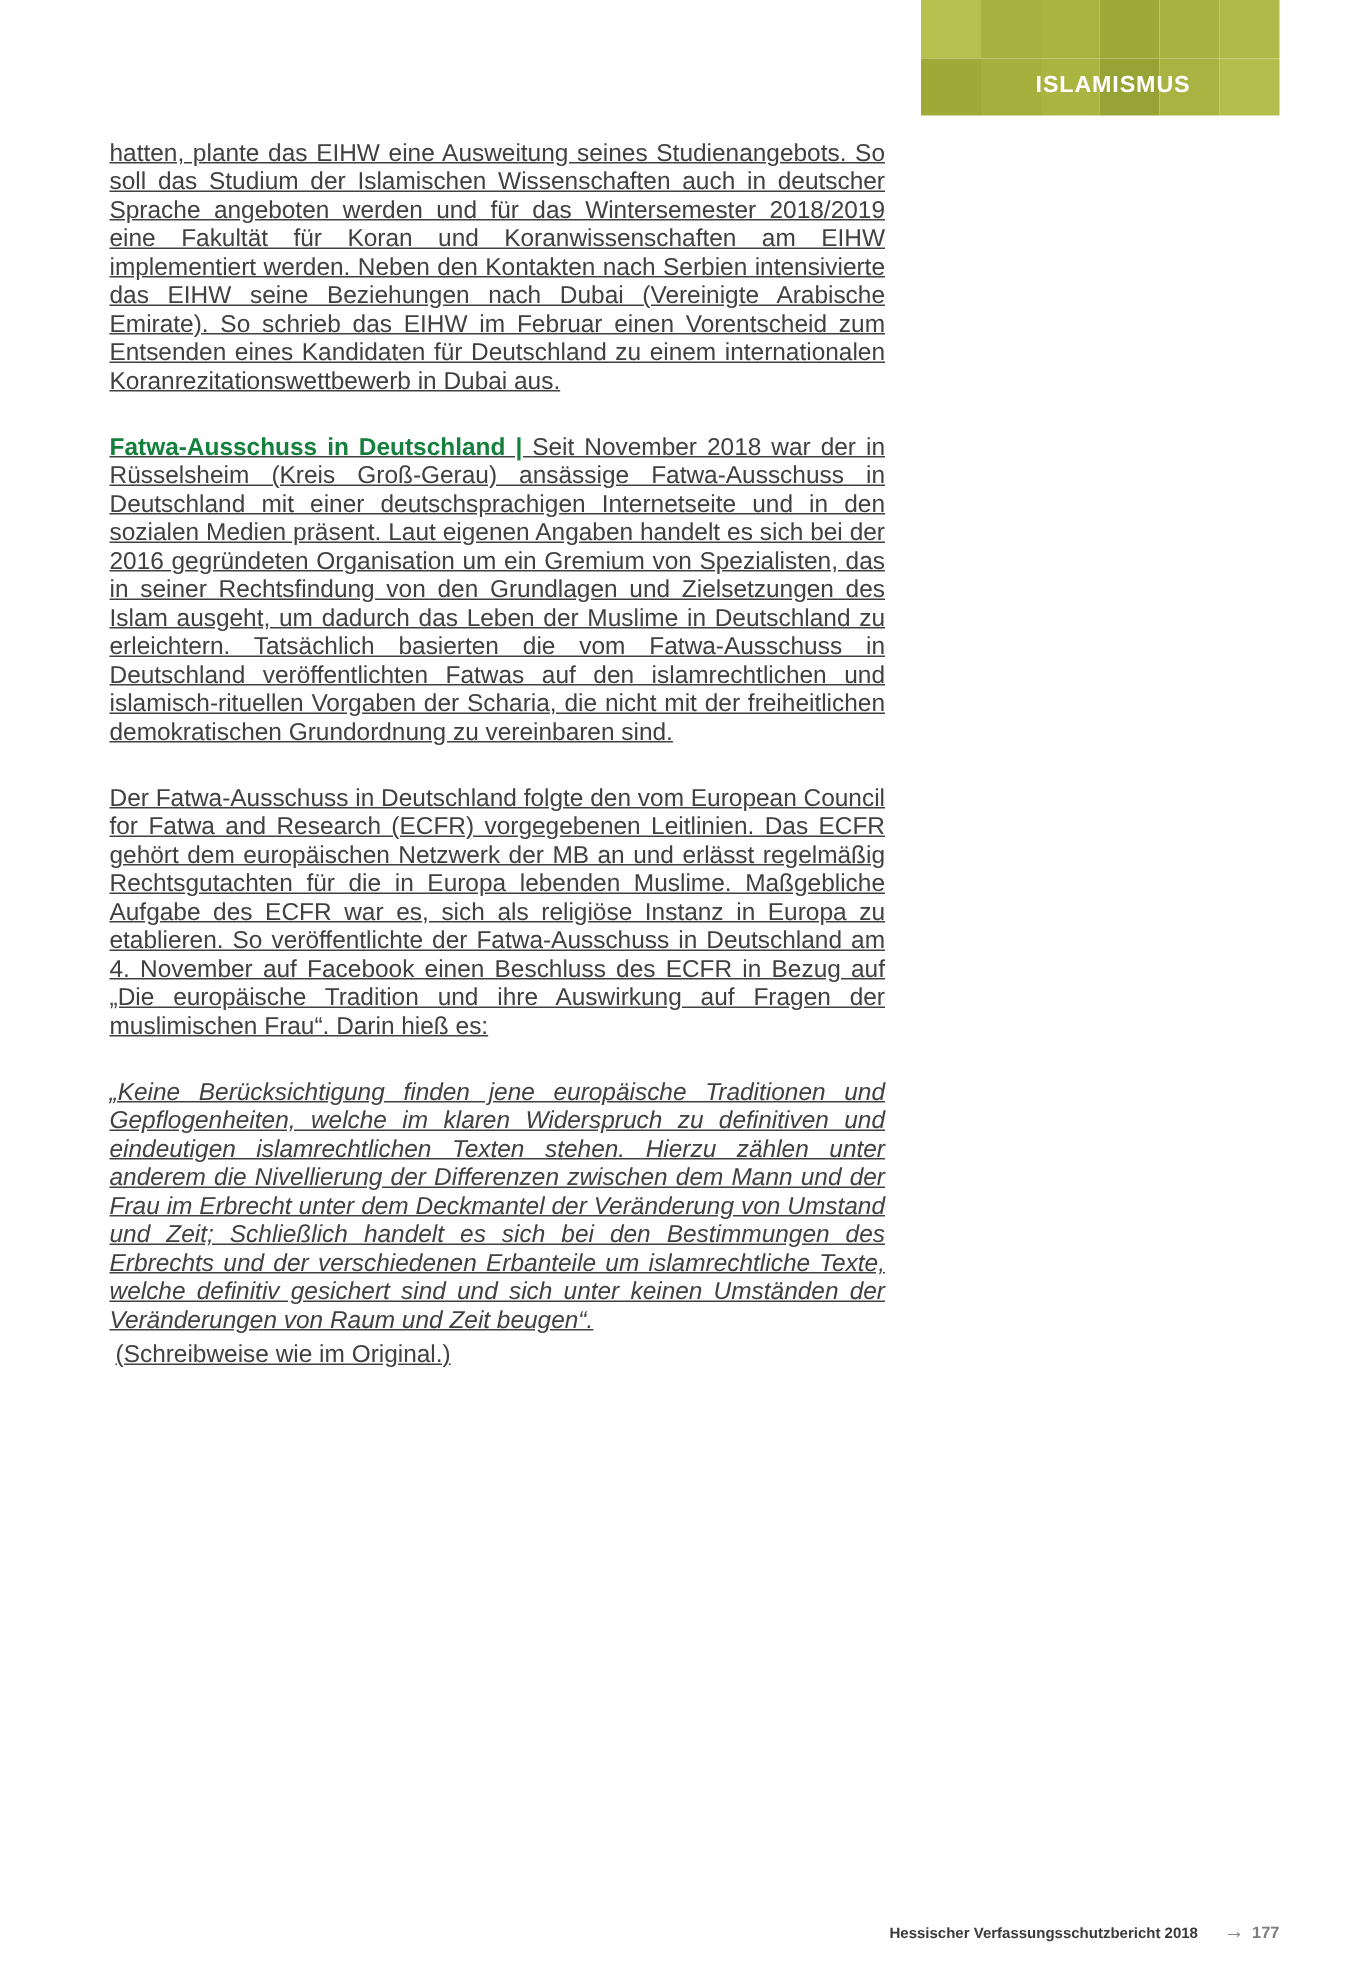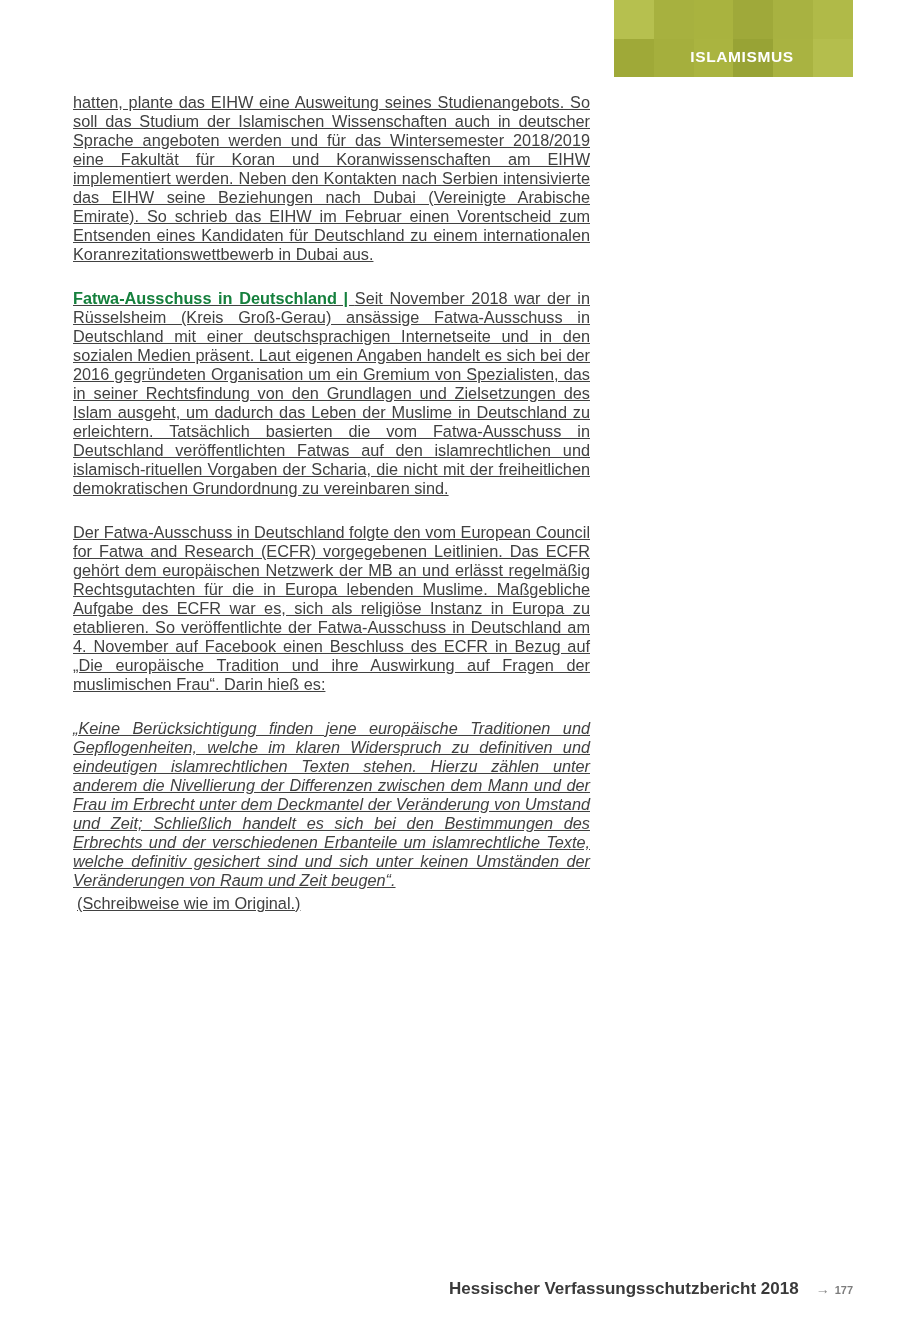--- a/index.html
+++ b/index.html
@@ -16,21 +16,21 @@
   
   .body-col{position:absolute;left:73px;top:93px;width:517px;color:#414141;
     font-size:16.3px;line-height:19px;text-decoration:underline;}
   .body-col p{margin:0 0 25px 0;text-align:justify;}
   .lead-bold{font-weight:bold;color:#15803d;}
   .quote{font-style:italic;margin-bottom:0 !important;}
   .quote-note{margin:4px !important;text-align:left !important;}
 
   
   .footer{position:absolute;top:1279px;right:47px;display:flex;align-items:baseline;}
-  .footer .report-title{font-weight:bold;font-size:17px;color:#3a3a3a;}
+  .footer .report-title{font-weight:bold;font-size:10px;color:#3a3a3a;}
   .footer .arrow{font-size:14px;color:#858585;margin-left:17px;margin-right:5px;}
   .footer .page-number{font-weight:bold;font-size:11px;color:#7d7d7d;}
 </style>
 </head>
 <body>
 
 <div class="page">
 
   <div class="header-mosaic">
     <div class="mcell" style="background: rgb(182, 192, 79);"></div>

